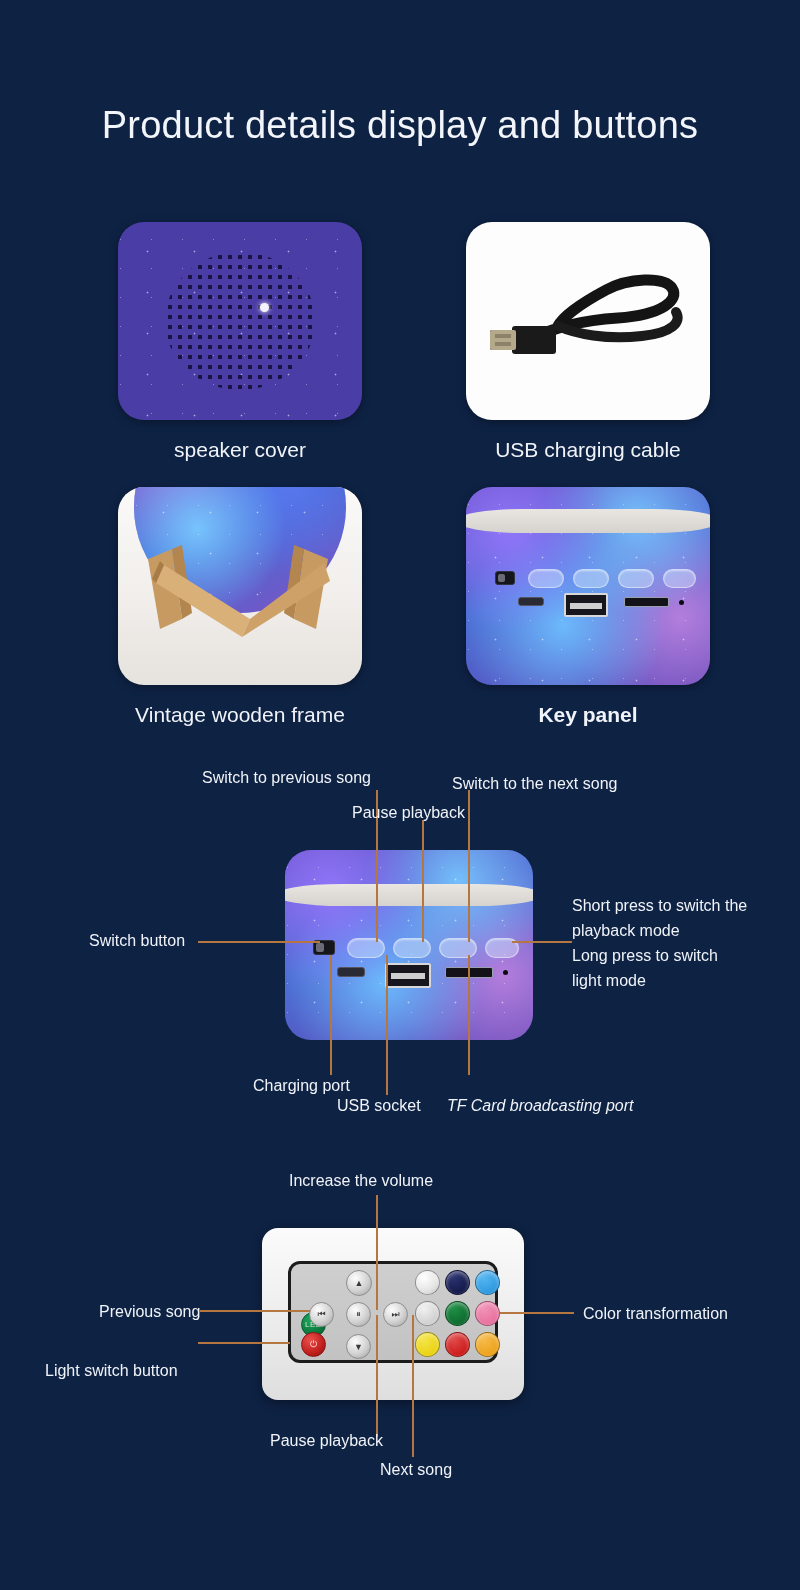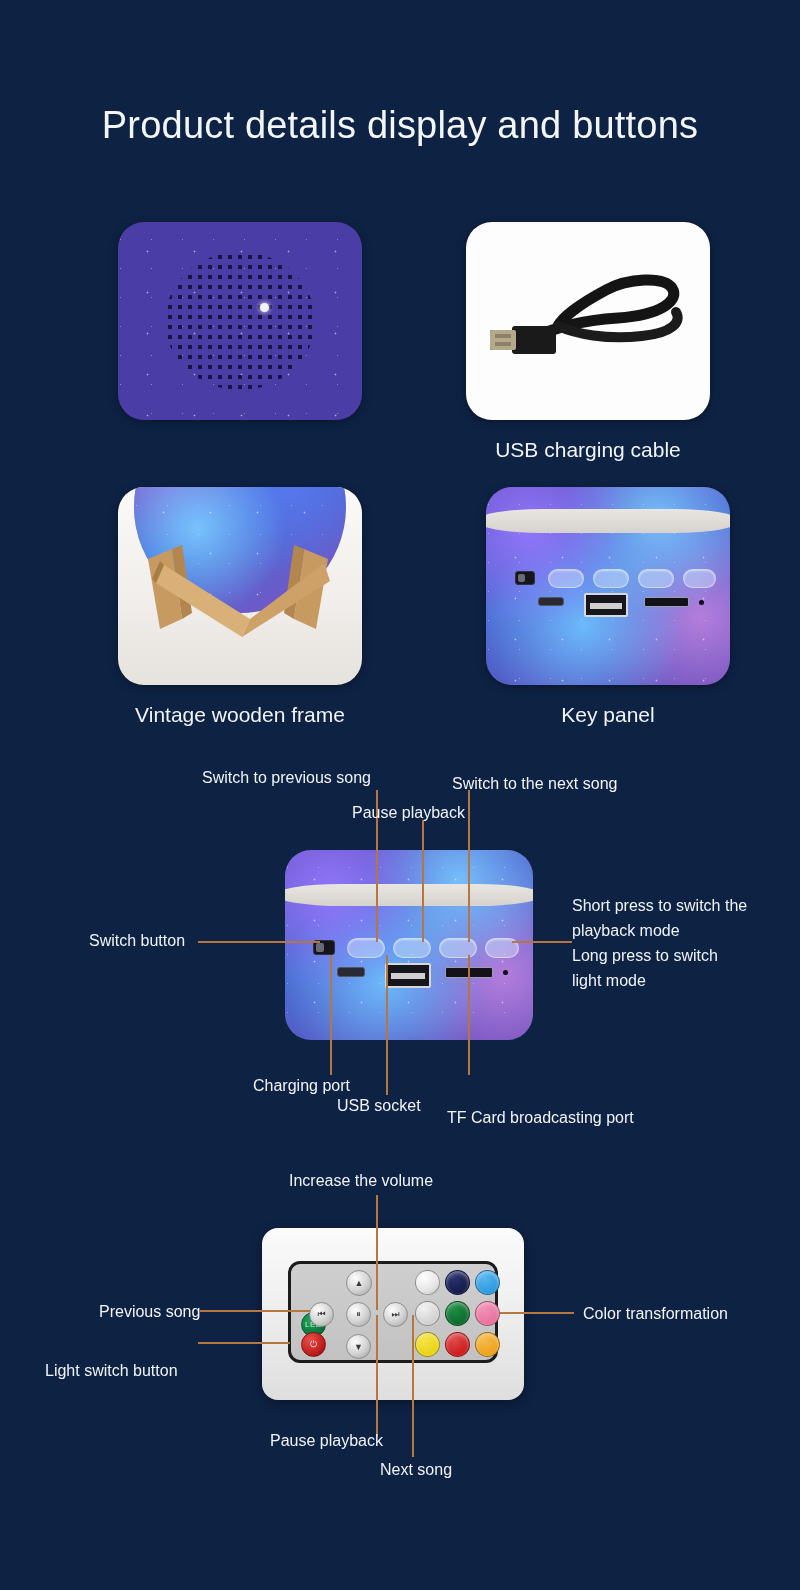--- a/index.html
+++ b/index.html
@@ -40,21 +40,21 @@
     width: 244px;
     text-align: center;
     margin-top: 18px;
     font-size: 21px;
     color: #f0f3f8;
     white-space: nowrap;
   }
   .tile.t0 { left: 118px; top: 0; }
   .tile.t1 { left: 466px; top: 0; }
   .tile.t2 { left: 118px; top: 265px; }
-  .tile.t3 { left: 486px; top: 265px; }
+  .tile.t3 { left: 466px; top: 265px; font-weight: bold; }
 
   
   .galaxy {
     position: absolute; inset: 0;
     background:
       radial-gradient(circle at 22% 18%, rgba(120,210,255,0.95) 0%, rgba(120,210,255,0) 38%),
       radial-gradient(circle at 74% 24%, rgba(210,140,255,0.85) 0%, rgba(210,140,255,0) 42%),
       radial-gradient(circle at 30% 78%, rgba(255,150,210,0.75) 0%, rgba(255,150,210,0) 45%),
       radial-gradient(circle at 82% 76%, rgba(140,120,255,0.85) 0%, rgba(140,120,255,0) 48%),
       radial-gradient(circle at 52% 50%, rgba(90,80,200,0.8) 0%, rgba(40,30,110,0.95) 70%),
@@ -246,20 +246,21 @@
 
 <div class="gallery">
 
   <div class="tile t0">
     <div class="thumb">
       <div class="galaxy"></div>
       <div class="stars"></div>
       <div class="perf"></div>
       <div class="perf-dot"></div>
     </div>
+    <div class="caption">speaker cover</div>
   </div>
 
   <div class="tile t1">
     <div class="thumb">
       <div class="white-bg"></div>
       <svg width="244" height="198" viewBox="0 0 244 198" style="position:absolute;inset:0">
         <path d="M62 118 C 90 104, 120 98, 152 96 C 196 93, 214 78, 206 66 C 198 54, 162 56, 140 68 C 112 83, 96 96, 92 104" stroke="#141414" stroke-width="11" fill="none" stroke-linecap="round"></path>
         <path d="M92 104 C 110 112, 140 118, 176 114 C 206 111, 216 100, 210 90" stroke="#1b1b1b" stroke-width="10" fill="none" stroke-linecap="round"></path>
         <rect x="46" y="104" width="44" height="28" rx="3" fill="#1a1a1a"></rect>
         <rect x="24" y="108" width="26" height="20" rx="2" fill="#b9a externally"></rect>
@@ -351,21 +352,21 @@
 
   <div class="anno" style="left:89px;top:175px;">Switch button</div>
 
   <div class="anno" style="left:572px;top:140px;">Short press to switch the</div>
   <div class="anno" style="left:572px;top:165px;">playback mode</div>
   <div class="anno" style="left:572px;top:190px;">Long press to switch</div>
   <div class="anno" style="left:572px;top:215px;">light mode</div>
 
   <div class="anno" style="left:253px;top:320px;">Charging port</div>
   <div class="anno" style="left:337px;top:340px;">USB socket</div>
-  <div class="anno" style="left:447px;top:352px;">TF Card broadcasting port</div>
+  <div class="anno" style="left:447px;top:340px;font-style:italic;">TF Card broadcasting port</div>
 </div>
 
 <div class="diagram" style="top:1165px;height:330px;">
 
   <div class="remote-body" style="left:262px;top:63px;width:262px;height:172px;">
     <div class="remote-face" style="left:26px;top:33px;width:210px;height:102px;">
 
       <div class="rbtn" style="left:10px;top:8px;width:25px;height:25px;background:radial-gradient(circle at 35% 30%, #1ea65c 0%, #0c7a3e 60%, #06522a 100%);border:1px solid #0a5c2f;margin-top:40px;">
         <span class="led-label">LED</span>
       </div>

